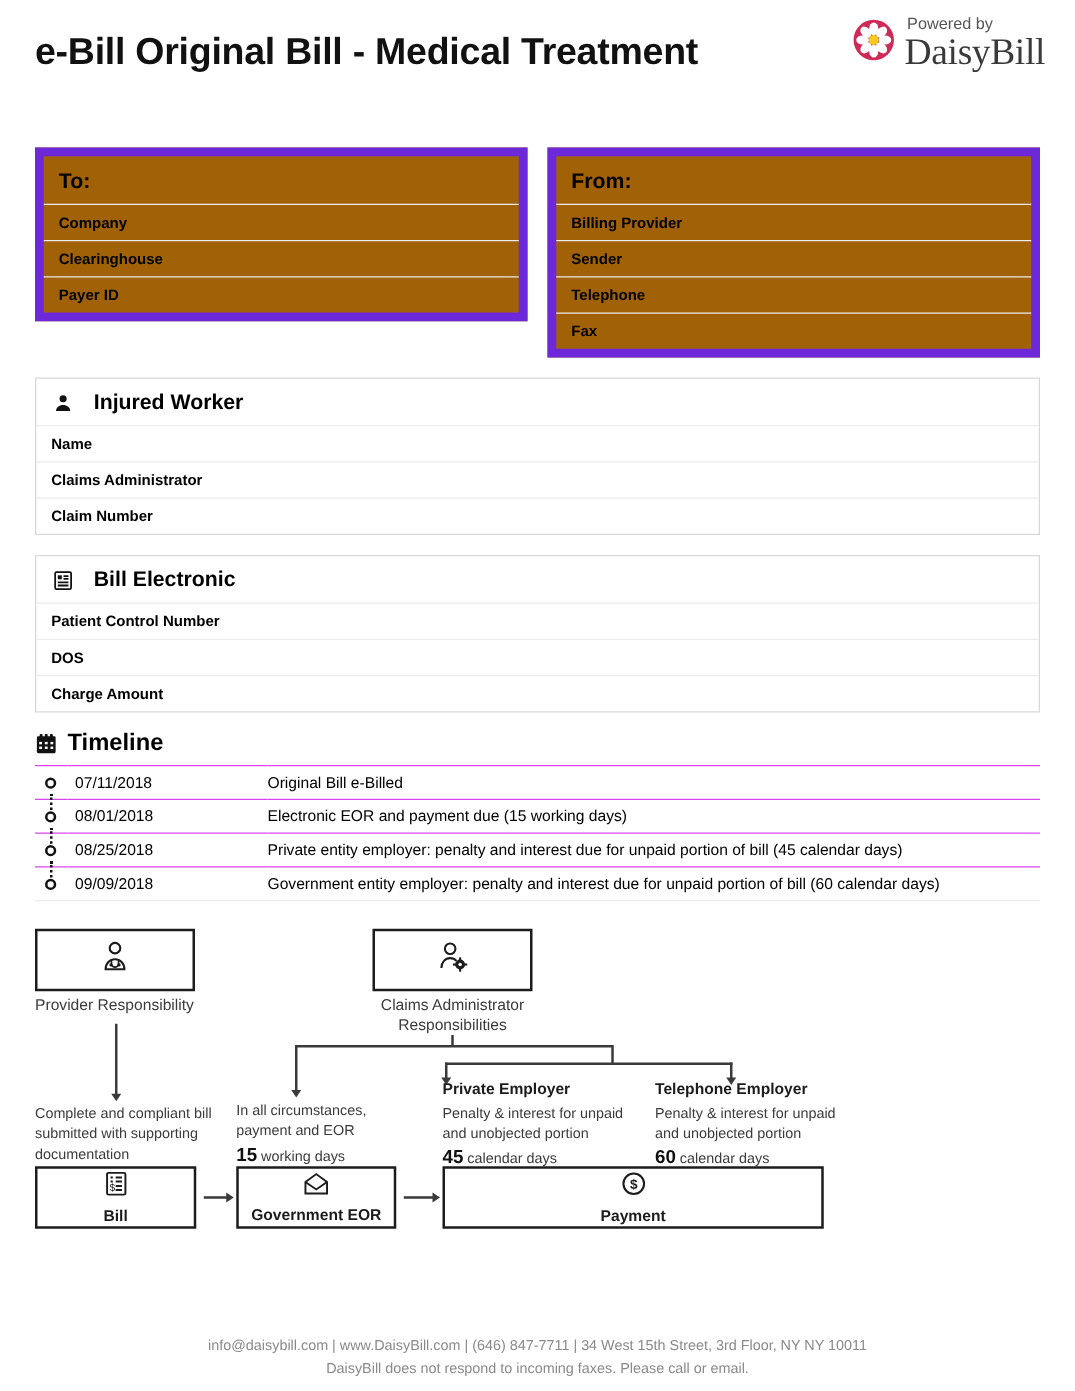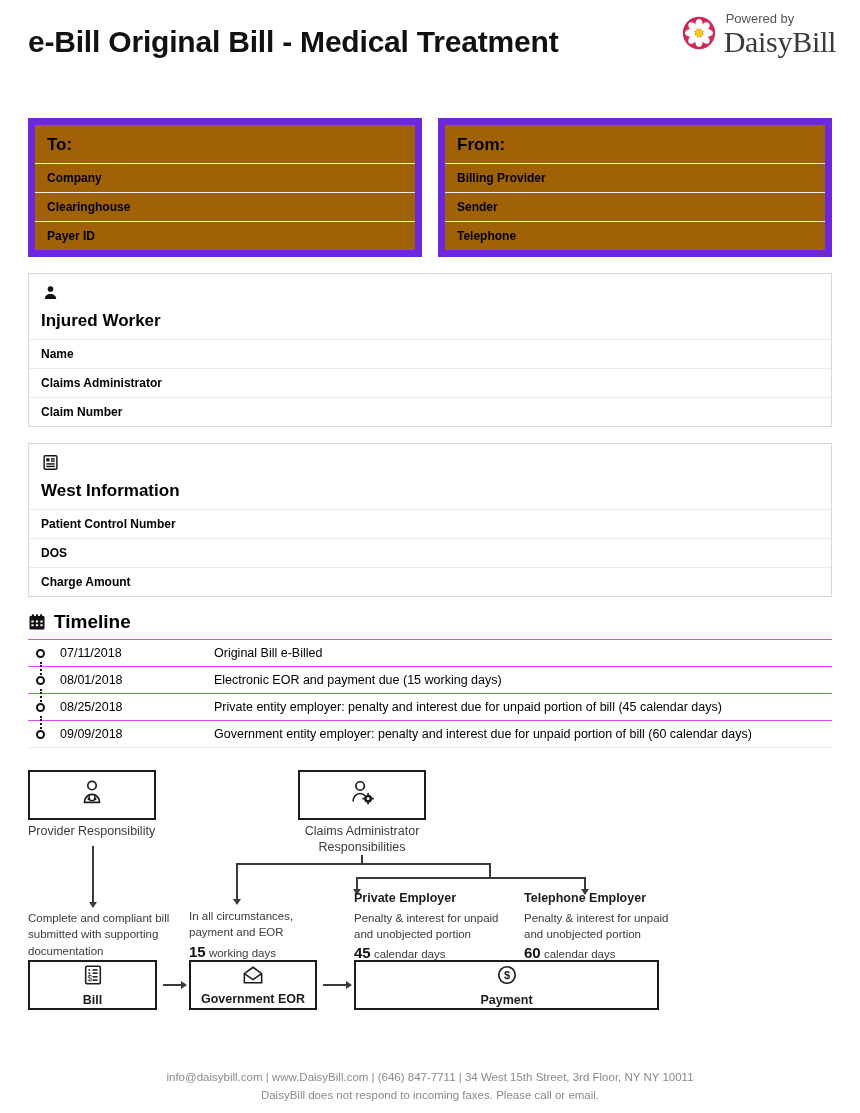--- a/index.html
+++ b/index.html
@@ -81,23 +81,23 @@
   }
   .card-row.last { border-bottom: none; }
 
   .section-card {
     border: 1px solid #d8d8d8;
     background: #fff;
     margin: 16px 28px 0 28px;
   }
   .section-head {
     display: flex;
-    gap: 10px;
+    align-items: center;
+    gap: 16px;
     padding: 9px 12px 8px 12px;
-    flex-direction: column;
   }
   .section-head .ttl {
     font-size: 17px;
     font-weight: bold;
   }
   .sec-icon { display: inline-flex; align-items: center; justify-content: center; width: 18px; height: 18px; }
 
   
   .timeline-wrap { margin: 14px 28px 0 28px; }
   .timeline-head {
@@ -235,20 +235,21 @@
     <div class="card-title">To:</div>
     <div class="card-row">Company</div>
     <div class="card-row">Clearinghouse</div>
     <div class="card-row last">Payer ID</div>
   </div>
   <div class="card">
     <div class="card-title">From:</div>
     <div class="card-row">Billing Provider</div>
     <div class="card-row">Sender</div>
     <div class="card-row">Telephone</div>
+    <div class="card-row last">Fax</div>
   </div>
 </div>
 
 <div class="section-card">
   <div class="section-head">
     <span class="sec-icon">
       <svg width="17" height="17" viewBox="0 0 24 24" fill="#111">
         <circle cx="12" cy="7" r="4"></circle>
         <path d="M4 21c0-4.4 3.6-7 8-7s8 2.6 8 7z"></path>
       </svg>
@@ -265,21 +266,21 @@
     <span class="sec-icon">
       <svg width="17" height="17" viewBox="0 0 24 24" fill="none" stroke="#111" stroke-width="2">
         <rect x="3" y="2.5" width="18" height="19" rx="1.5"></rect>
         <rect x="6" y="6" width="4.5" height="4.5" fill="#111" stroke="none"></rect>
         <line x1="12.5" y1="7" x2="18" y2="7"></line>
         <line x1="12.5" y1="10" x2="18" y2="10"></line>
         <line x1="6" y1="14" x2="18" y2="14"></line>
         <line x1="6" y1="17.5" x2="18" y2="17.5"></line>
       </svg>
     </span>
-    <span class="ttl">West Information</span>
+    <span class="ttl">Bill Electronic</span>
   </div>
   <div class="card-row">Patient Control Number</div>
   <div class="card-row">DOS</div>
   <div class="card-row last">Charge Amount</div>
 </div>
 
 <div class="timeline-wrap">
   <div class="timeline-head">
     <span class="sec-icon">
       <svg width="18" height="18" viewBox="0 0 24 24" fill="#111">

